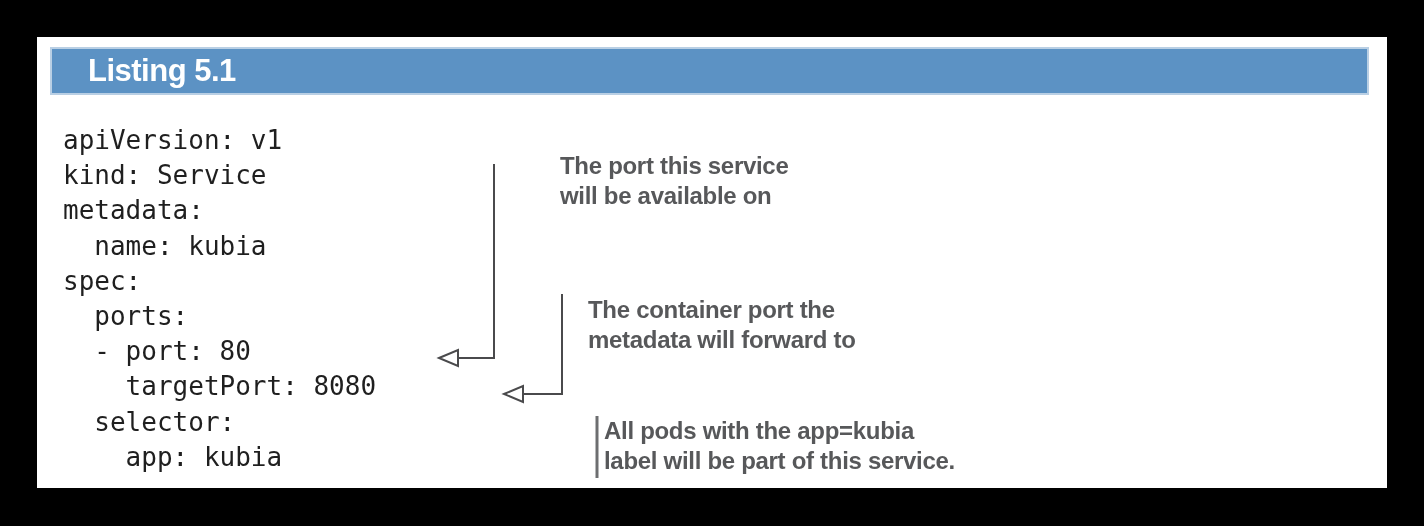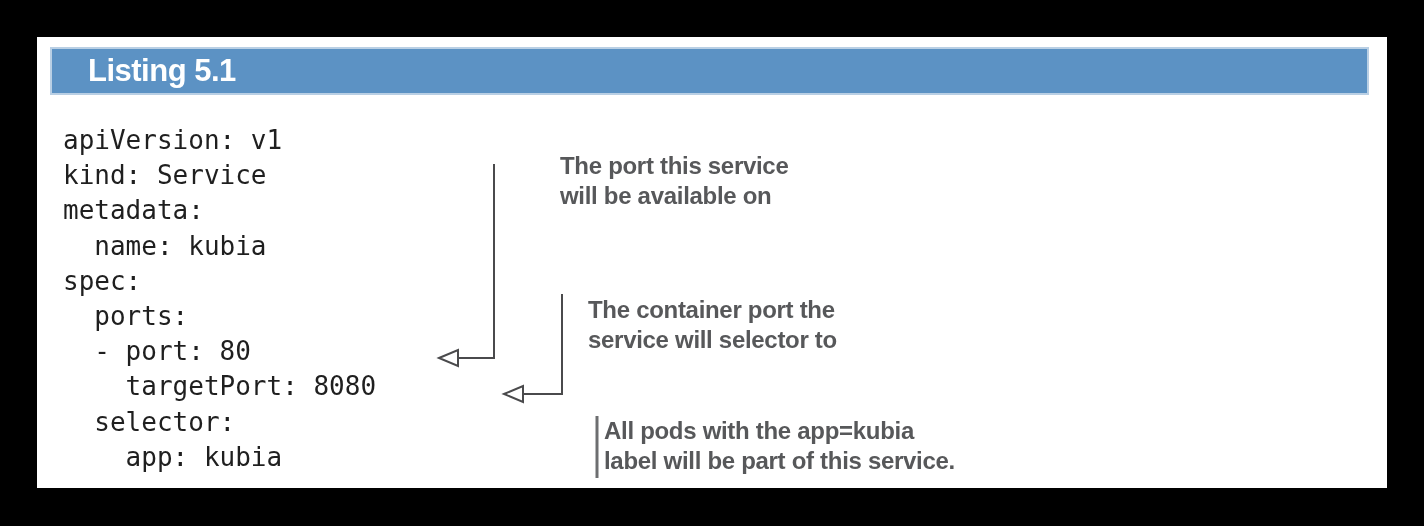--- a/index.html
+++ b/index.html
@@ -88,18 +88,18 @@
     <polyline points="525,257 525,357 486,357" fill="none" stroke="#4a4a4c" stroke-width="2"></polyline>
     <polygon points="467,357 486,349 486,365" fill="#ffffff" stroke="#4a4a4c" stroke-width="2"></polygon>
 
     <line x1="560" y1="379" x2="560" y2="441" stroke="#6d6e70" stroke-width="3"></line>
   </svg>
 
   <div class="ann ann-port">The port this service
 will be available on</div>
 
   <div class="ann ann-target-port">The container port the
-service will selector to</div>
+metadata will forward to</div>
 
   <div class="ann ann-selector">All pods with the app=kubia
 label will be part of this service.</div>
 
 </div>
 
 </body></html>

